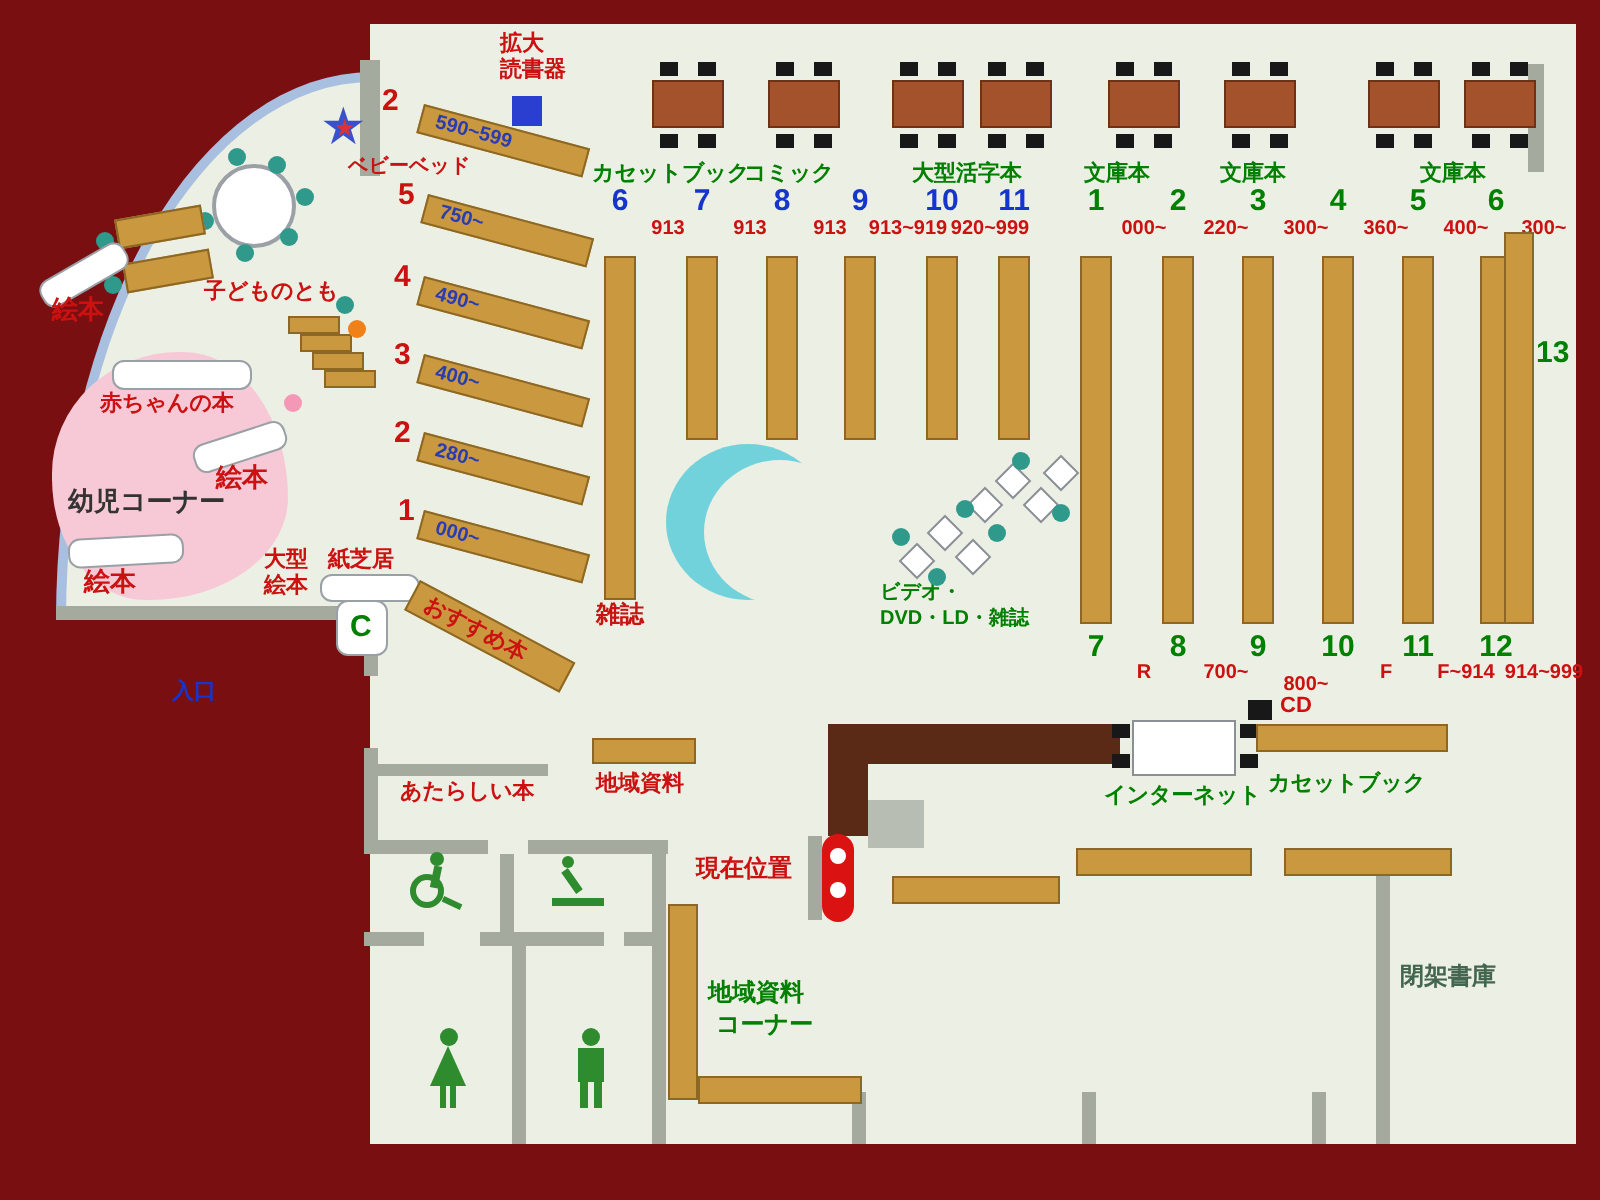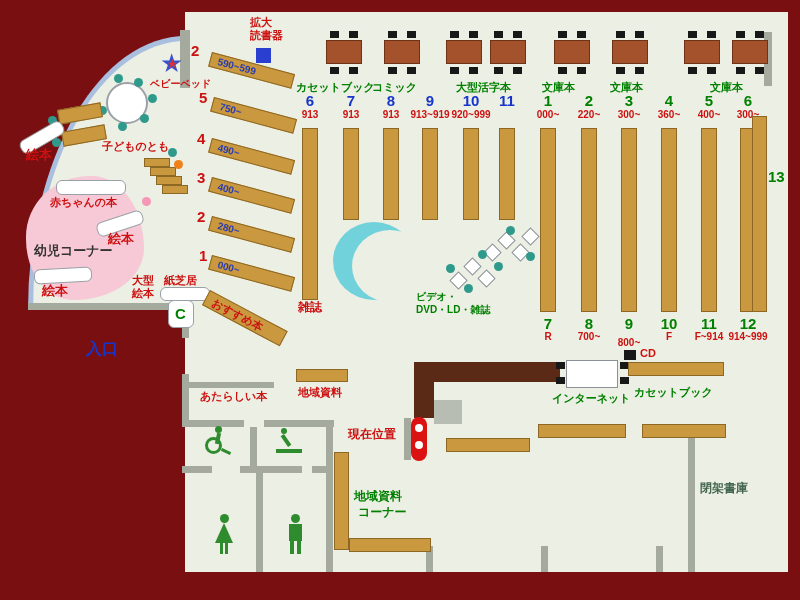--- a/index.html
+++ b/index.html
@@ -7,21 +7,21 @@
          font-family:"Liberation Sans","DejaVu Sans",sans-serif;}
   .abs{position:absolute;}
   .floor{position:absolute;background:#ecefe3;}
   .curve{border-top-left-radius:100% 100%;border-top:5px solid #a9bfdf;border-left:5px solid #a9bfdf;box-sizing:border-box;}
   .wall{position:absolute;background:#a4aa9e;}
   .shelf{position:absolute;background:#c9983f;border:1px solid #8d6824;box-sizing:border-box;}
   .wband{position:absolute;background:#ffffff;border:1px solid #99a0a6;border-radius:6px;}
   .dot{position:absolute;border-radius:50%;}
   .txt{position:absolute;font-weight:bold;white-space:nowrap;line-height:1.15;}
   .red{color:#cc1111;}.green{color:#008000;}.blue{color:#1535cc;}.dark{color:#333333;}
-  .s10{font-size:10px;}.s11{font-size:11px;}.s12{font-size:12px;}.s13{font-size:13px;}.s15{font-size:15px;}.s16{font-size:16px;}
+  .s10{font-size:10px;margin-left:24px;}.s11{font-size:11px;}.s12{font-size:12px;}.s13{font-size:13px;}.s15{font-size:15px;}.s16{font-size:11px;}
   .ctr{width:36px;text-align:center;}
   .ctr56{width:56px;text-align:center;}
   .ttop{position:absolute;width:36px;height:24px;background:#a4522b;border:1px solid #6e3317;box-sizing:border-box;}
   .tch{position:absolute;width:9px;height:7px;background:#181818;box-shadow:19px 0 0 #181818,0 36px 0 #181818,19px 36px 0 #181818;}
   .ich{position:absolute;width:9px;height:7px;background:#181818;box-shadow:0 15px 0 #181818,64px 0 0 #181818,64px 15px 0 #181818;}
   .seat{position:absolute;width:13px;height:13px;background:#fff;border:1px solid #8a9096;transform:rotate(45deg);box-sizing:border-box;}
   .fantxt{display:block;font-size:10px;font-weight:bold;color:#2a3db0;padding-left:7px;line-height:14px;white-space:nowrap;}
   .g{background:#2e8b2e;}
 </style>
 </head>

